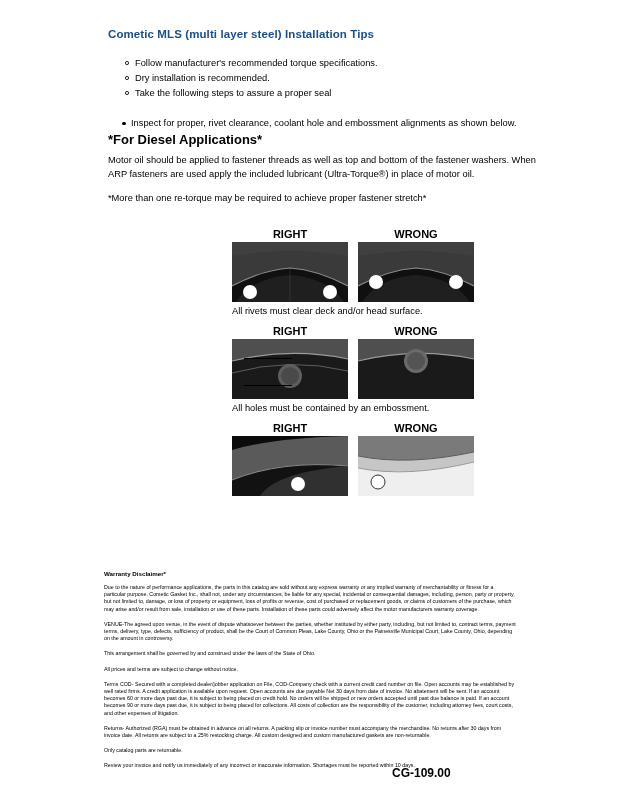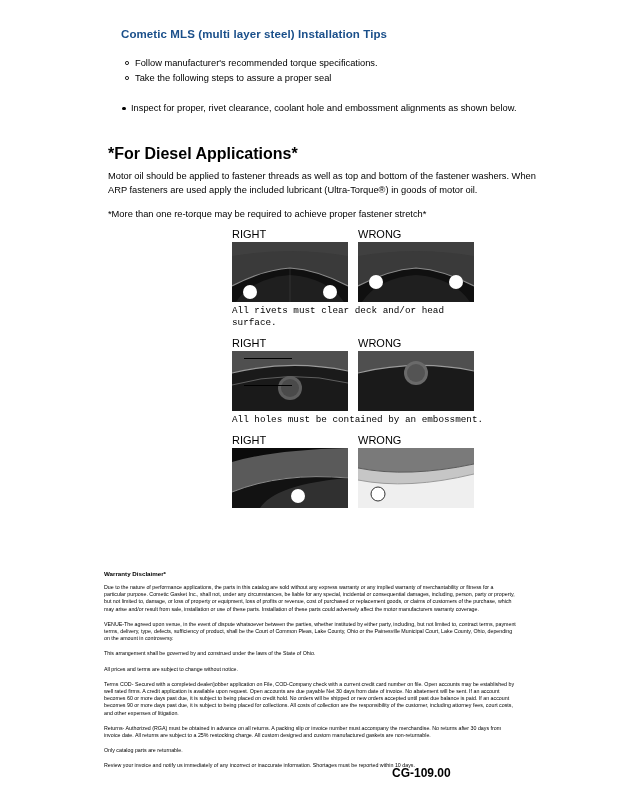--- a/index.html
+++ b/index.html
@@ -25,21 +25,21 @@
   .content {
     position: absolute;
     left: 108px;
     top: 28px;
     width: 430px;
   }
   h1.title {
     font-size: 11.5px;
     font-weight: bold;
     color: #1a4f8a;
-    margin: 0 0 9px 13px;
+    margin: 0 0 9px 0;
     letter-spacing: 0.1px;
   }
   ul.bullets {
     list-style: none;
     margin: 16px;
     padding: 0;
   }
   ul.bullets > li {
     font-size: 9.3px;
     line-height: 14px;
@@ -73,23 +73,23 @@
     content: "";
     position: absolute;
     left: 2px;
     top: 5.5px;
     width: 3.5px;
     height: 3.5px;
     background: #000;
     border-radius: 50%;
   }
   h2.section {
-    font-size: 16px;
-    font-weight: bold;
-    margin: 30px 0 7px 0;
+    font-size: 13px;
+    font-weight: bold;
+    margin: 2px 0 7px 0;
   }
   p.para {
     font-size: 9.3px;
     line-height: 13.5px;
     margin: 0 0 11px 0;
   }
   p.note {
     font-size: 9.3px;
     line-height: 13.5px;
     margin: 0;
@@ -107,38 +107,38 @@
     margin-bottom: 4px;
   }
   .figlabels {
     display: flex;
     justify-content: space-between;
     width: 242px;
     margin-bottom: 2px;
   }
   .figlabel {
     font-size: 11px;
-    font-weight: normal;
+    font-weight: bold;
     width: 116px;
+    text-align: center;
   }
   .figpair {
     display: flex;
     gap: 10px;
   }
   .fig {
     width: 116px;
     height: 60px;
     overflow: hidden;
     position: relative;
   }
   .caption {
     font-size: 9.3px;
     margin-top: 3px;
     line-height: 12px;
-    font-family: Liberation Mono, monospace;
   }
 
   
   .callouts {
     position: absolute;
     left: 112px;
     top: 334px;
     width: 130px;
     text-align: right;
   }
@@ -183,28 +183,29 @@
 <body>
 
 <div class="page">
 
   <div class="content">
 
     <h1 class="title">Cometic MLS (multi layer steel) Installation Tips</h1>
 
     <ul class="bullets">
       <li>Follow manufacturer's recommended torque specifications.</li>
+      <li>Dry installation is recommended.</li>
       <li>Take the following steps to assure a proper seal</li>
     </ul>
     <ul class="subbullets">
       <li>Inspect for proper, rivet clearance, coolant hole and embossment alignments as shown below.</li>
     </ul>
 
     <h2 class="section">*For Diesel Applications*</h2>
-    <p class="para">Motor oil should be applied to fastener threads as well as top and bottom of the fastener washers. When ARP fasteners are used apply the included lubricant (Ultra-Torque®) in goods of motor oil.</p>
+    <p class="para">Motor oil should be applied to fastener threads as well as top and bottom of the fastener washers. When ARP fasteners are used apply the included lubricant (Ultra-Torque®) in place of motor oil.</p>
     <p class="note">*More than one re-torque may be required to achieve proper fastener stretch*</p>
   </div>
 
   <div class="figures">
 
     <div class="figrow">
       <div class="figlabels">
         <div class="figlabel">RIGHT</div>
         <div class="figlabel">WRONG</div>
       </div>

